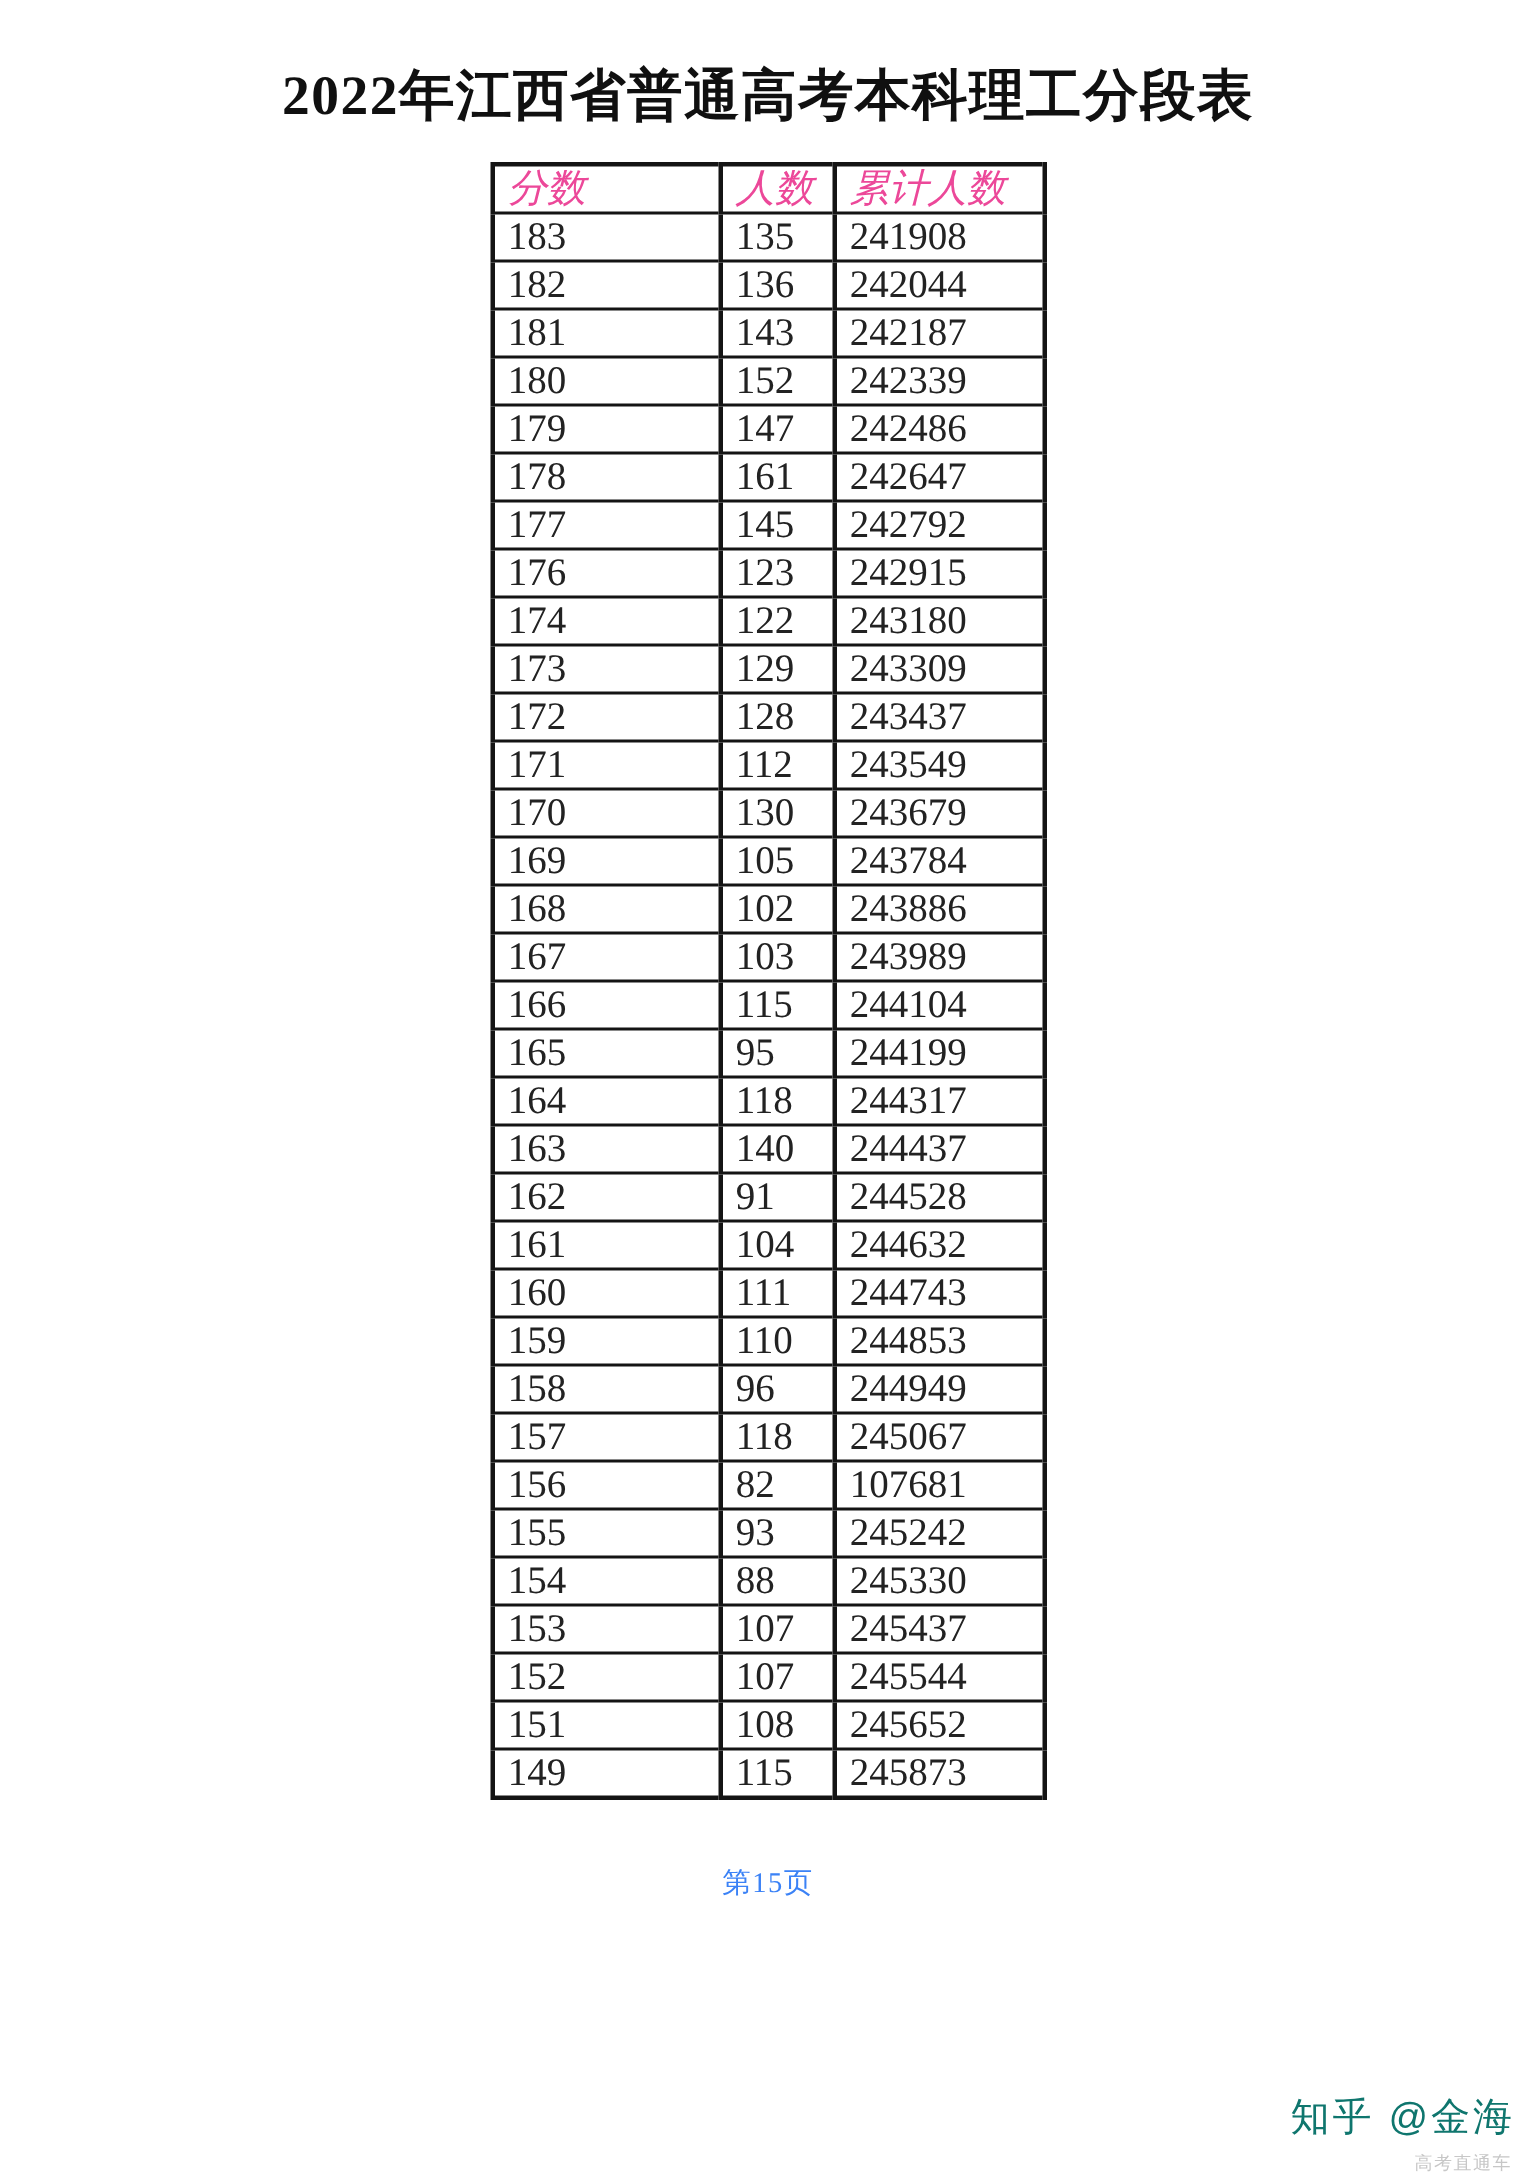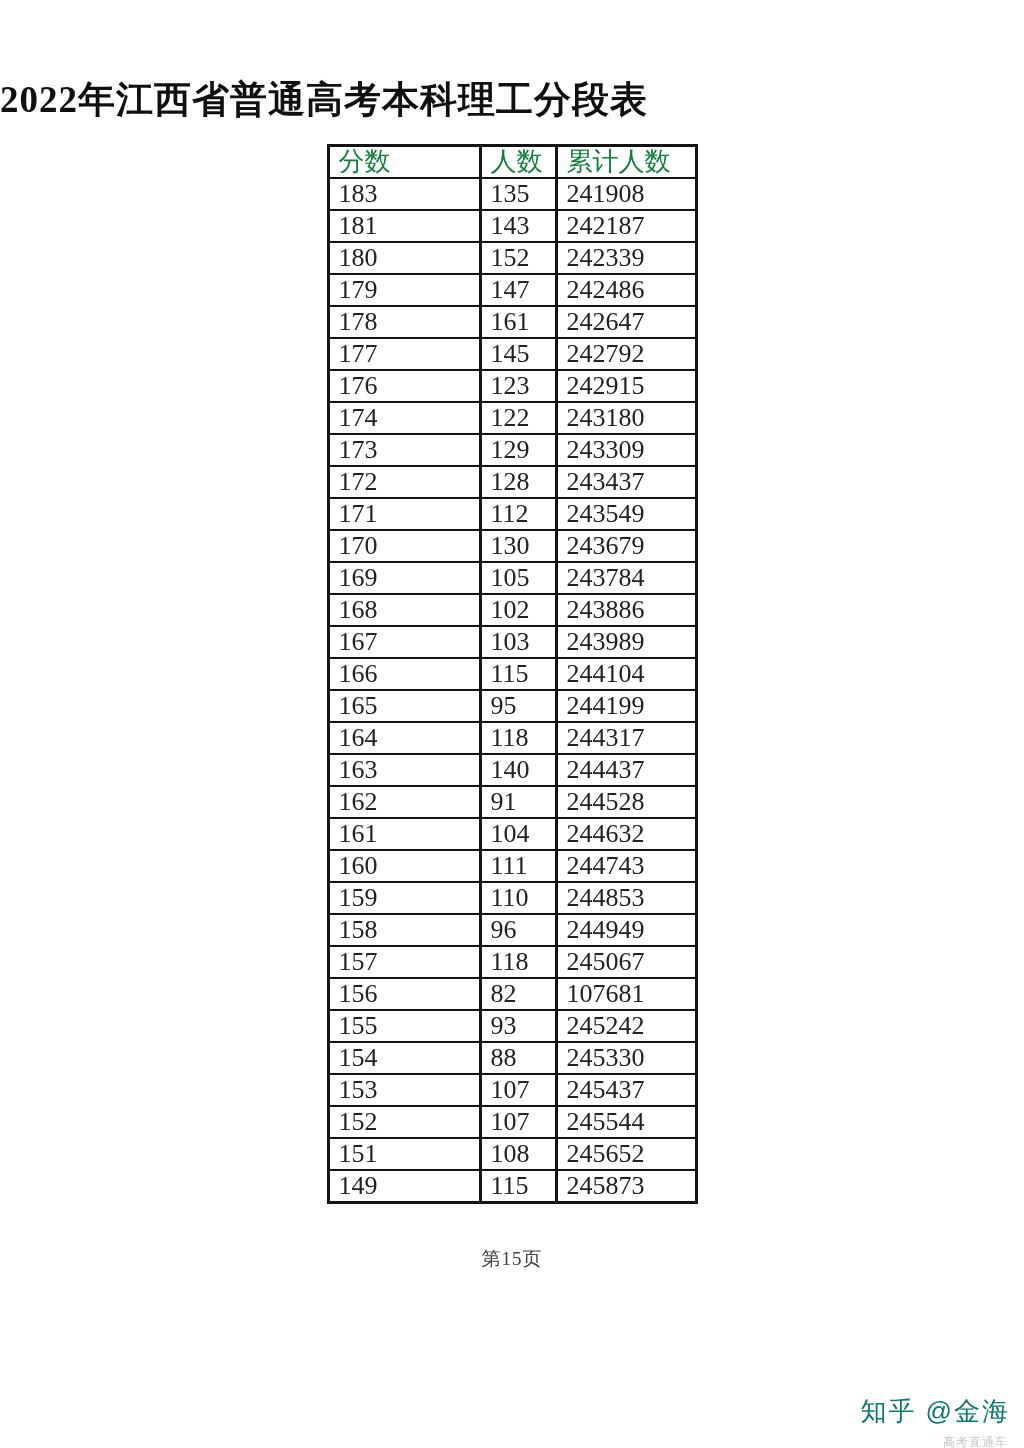--- a/index.html
+++ b/index.html
@@ -6,22 +6,22 @@
   body {
     width:1024px; height:1448px;
     background:#ffffff;
     font-family:"Liberation Serif","DejaVu Serif",serif;
     color:#1e1e1e;
     overflow:hidden;
   }
   .page { position:relative; width:1024px; height:1448px; background:#ffffff; }
 
   .title {
-    margin:0; padding-top:75px;
-    text-align:left;
+    margin:0; padding-top:39px;
+    text-align:center;
     font-size:37px; font-weight:bold;
     letter-spacing:1px;
     color:#101010;
   }
 
   table.score-table {
     border-collapse:collapse;
     table-layout:fixed;
     margin:19px auto 0 auto;
     width:368px;
@@ -36,27 +36,27 @@
     text-align:left;
     padding:0 0 0 9px;
     height:29px;
     font-size:26px;
     line-height:30px;
     font-weight:normal;
     color:#222222;
     white-space:nowrap;
     overflow:hidden;
   }
-  table.score-table th { color:#15803d; }
+  table.score-table th { color:#ec4899;font-style:italic; }
 
   .footer {
     margin-top:42px;
     text-align:center;
     font-size:19px;
-    color:#404040;
+    color:#3b82f6;
     letter-spacing:1px;
   }
 
   .watermark {
     position:absolute;
     right:12px; top:1394px;
     width:170px; height:50px;
     font-family:"Liberation Sans","DejaVu Sans",sans-serif;
   }
   .wm-main {
@@ -96,20 +96,25 @@
       </tr>
     </thead>
     <tbody>
 
     <tr>
         <td>183</td>
         <td>135</td>
         <td>241908</td>
       </tr>
         <tr>
+        <td>182</td>
+        <td>136</td>
+        <td>242044</td>
+      </tr>
+        <tr>
         <td>181</td>
         <td>143</td>
         <td>242187</td>
       </tr>
         <tr>
         <td>180</td>
         <td>152</td>
         <td>242339</td>
       </tr>
         <tr>

